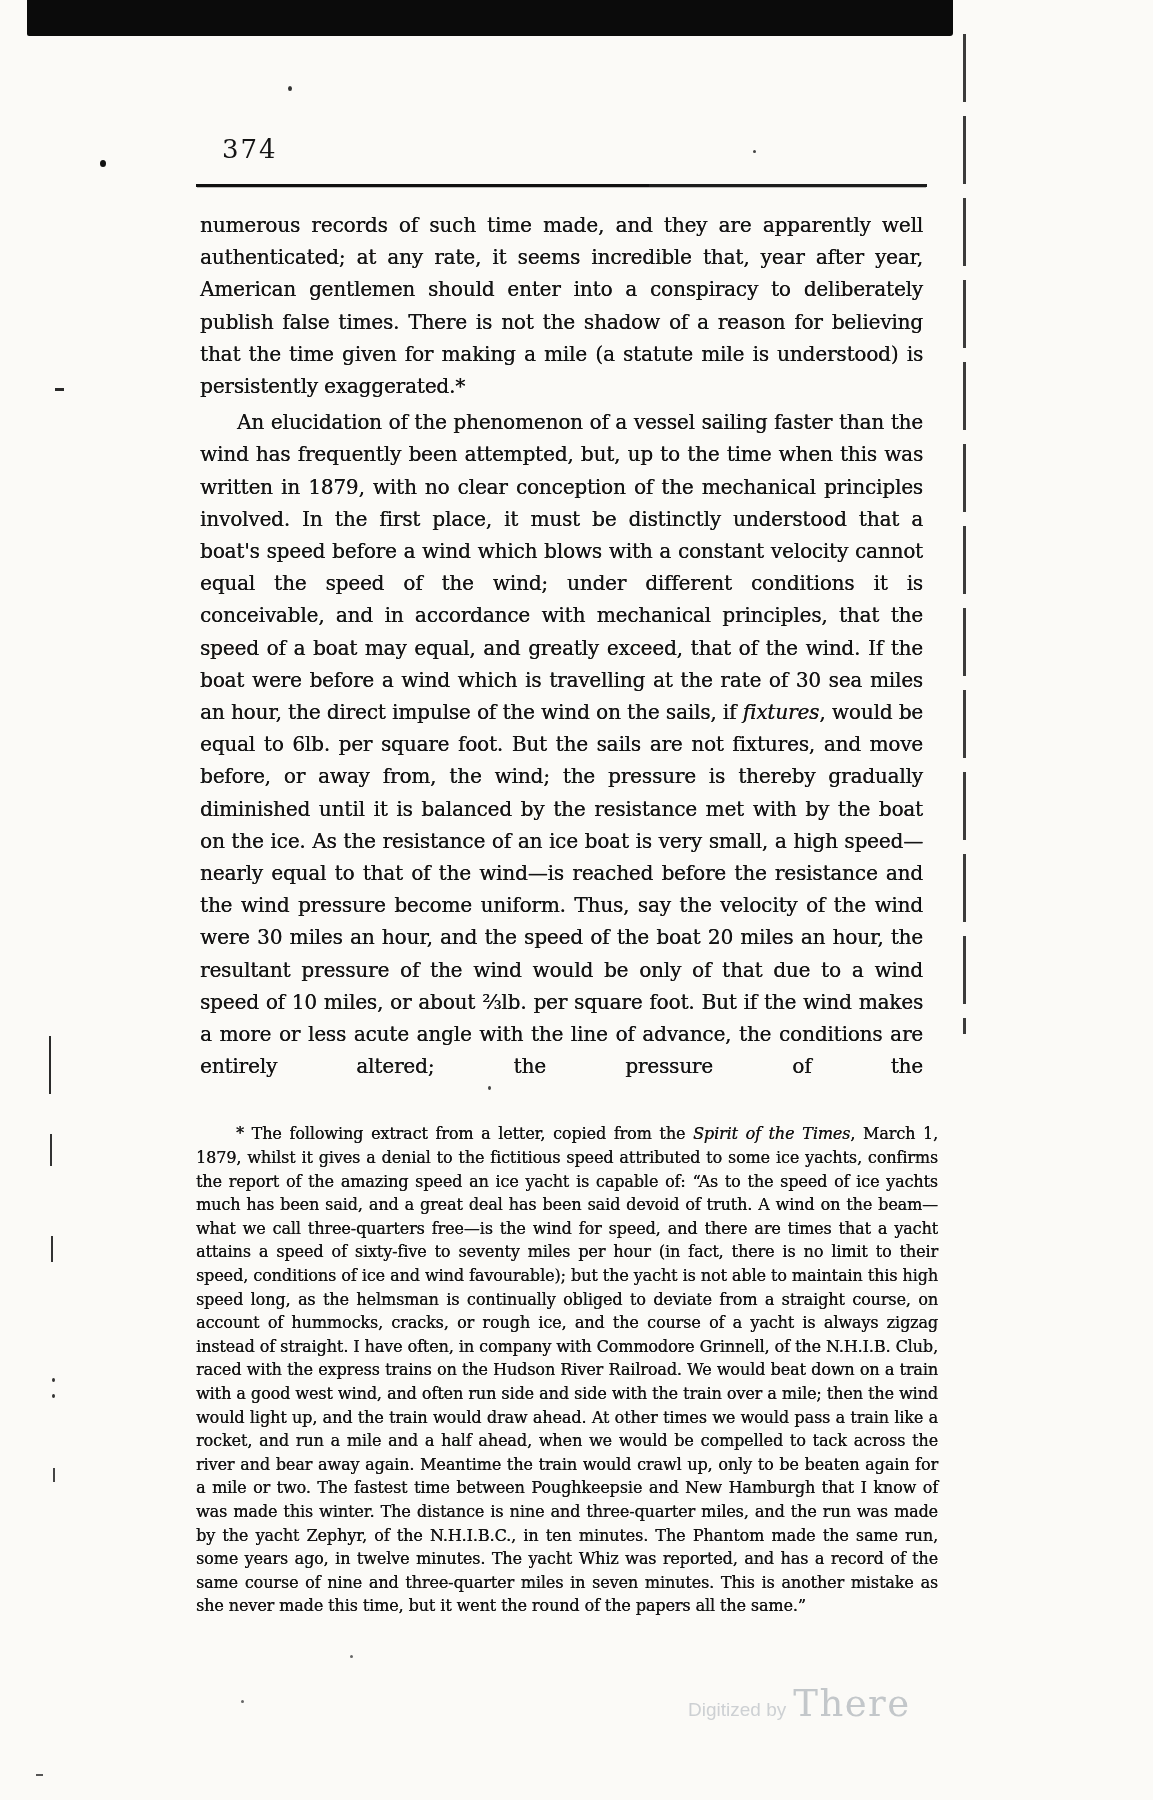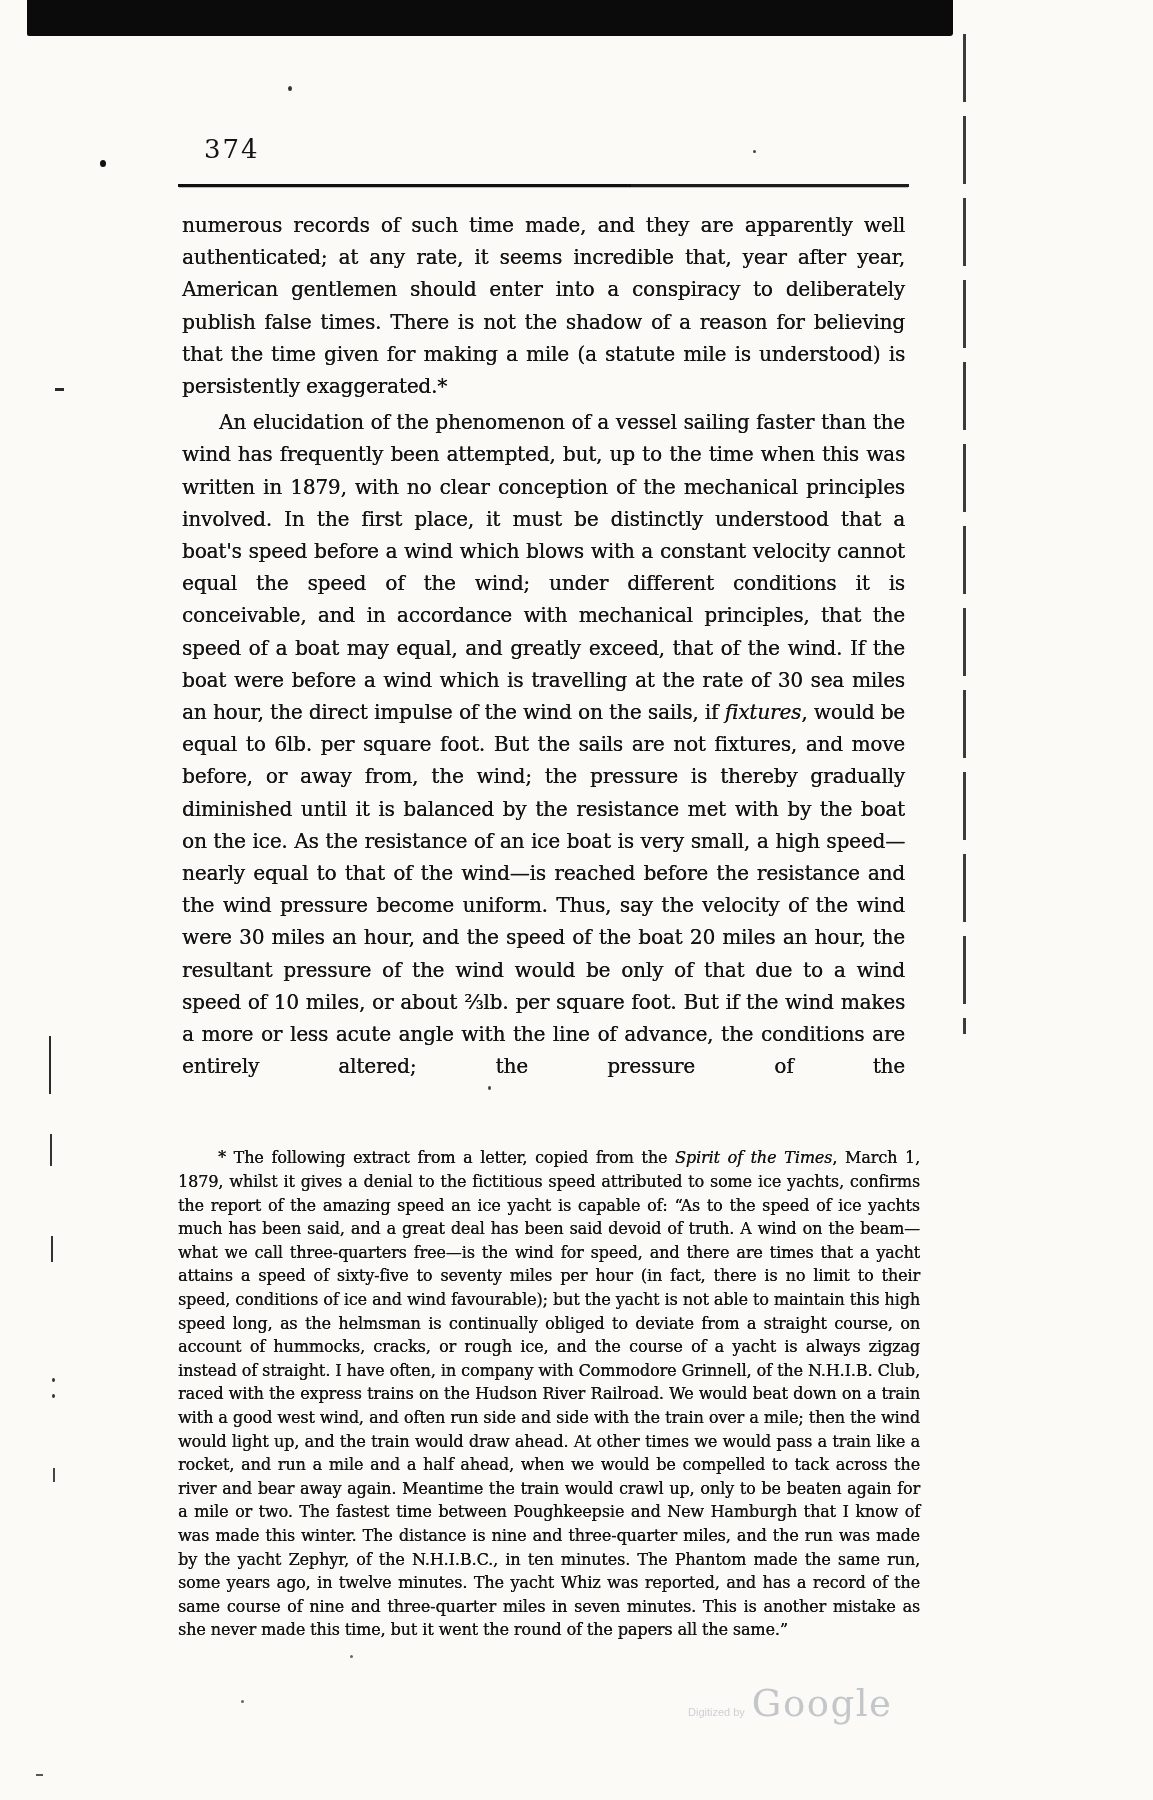--- a/index.html
+++ b/index.html
@@ -36,21 +36,21 @@
   .m-col2     { left: 52px;  top: 1394px; width: 3px; height: 4px;  background:#333; }
   .m-bar4     { left: 53px;  top: 1468px; width: 2px; height: 14px; background:#444; }
   .m-middot   { left: 488px; top: 1086px; width: 3px; height: 4px;  background:#444; }
   .m-lowdot1  { left: 350px; top: 1655px; width: 3px; height: 3px;  background:#666; }
   .m-lowdot2  { left: 241px; top: 1700px; width: 3px; height: 3px;  background:#666; }
   .m-lowdash  { left: 36px;  top: 1774px; width: 7px; height: 2px;  background:#555; }
 
   
   .content {
     position: absolute;
-    left: 178px; top: 128px; width: 731px;
+    left: 196px; top: 128px; width: 731px;
   }
   .header-row {
     position: relative;
     height: 46px;
   }
   .pagenum {
     position: absolute; left: 26px; top: 6px;
     font-size: 26px; letter-spacing: 2px; font-weight: 500;
   }
   .running-title {
@@ -70,41 +70,41 @@
     font-size: 20px;
     line-height: 32.2px;
     text-align: justify;
     letter-spacing: -0.15px;
     text-shadow: 0.25px 0 0 currentColor;
   }
   .body-text p { margin: 4px; }
   .body-text p.p2 { text-indent: 37px; text-align-last: justify; }
 
   .footnote {
-    margin-top: 64px;
+    margin-top: 40px;
     width: 742px;
     font-size: 16px;
     line-height: 23.6px;
     text-align: justify;
     letter-spacing: -0.1px;
     text-shadow: 0.2px 0 0 currentColor;
   }
   .footnote p { margin: 0; text-indent: 40px; }
 
   i { font-style: italic; }
 
   
   .watermark {
     position: absolute; left: 688px; top: 1682px;
     display: flex; align-items: baseline; gap: 7px;
     user-select: none;
   }
   .wm-pre {
     font-family: "Liberation Sans", "DejaVu Sans", sans-serif;
-    font-size: 11px; color: #cdd0d3;
+    font-size: 19px; color: #cdd0d3;
   }
   .wm-brand {
     font-family: "DejaVu Serif", serif;
     font-size: 37px; color: #c3c7ca; letter-spacing: 1.5px;
   }
 </style>
 </head>
 <body>
 
 <div class="page">
@@ -140,16 +140,16 @@
     </div>
 
     <div class="footnote">
       <p><span>* The following extract from a letter, copied from the </span><i>Spirit of the Times</i><span>, March 1, 1879, whilst it gives a denial to the fictitious speed attributed to some ice yachts, confirms the report of the amazing speed an ice yacht is capable of: “As to the speed of ice yachts much has been said, and a great deal has been said devoid of truth.  A wind on the beam—what we call three-quarters free—is the wind for speed, and there are times that a yacht attains a speed of sixty-five to seventy miles per hour (in fact, there is no limit to their speed, conditions of ice and wind favourable); but the yacht is not able to maintain this high speed long, as the helmsman is continually obliged to deviate from a straight course, on account of hummocks, cracks, or rough ice, and the course of a yacht is always zigzag instead of straight.  I have often, in company with Commodore Grinnell, of the N.H.I.B. Club, raced with the express trains on the Hudson River Railroad.  We would beat down on a train with a good west wind, and often run side and side with the train over a mile; then the wind would light up, and the train would draw ahead.  At other times we would pass a train like a rocket, and run a mile and a half ahead, when we would be compelled to tack across the river and bear away again.  Meantime the train would crawl up, only to be beaten again for a mile or two.  The fastest time between Poughkeepsie and New Hamburgh that I know of was made this winter. The distance is nine and three-quarter miles, and the run was made by the yacht Zephyr, of the N.H.I.B.C., in ten minutes.  The Phantom made the same run, some years ago, in twelve minutes.  The yacht Whiz was reported, and has a record of the same course of nine and three-quarter miles in seven minutes.  This is another mistake as she never made this time, but it went the round of the papers all the same.”</span></p>
     </div>
 
   </div>
 
   <div class="watermark">
     <span class="wm-pre">Digitized by</span>
-    <span class="wm-brand">Google</span>
+    <span class="wm-brand">There</span>
   </div>
 
 </div>
 
 </body></html>

